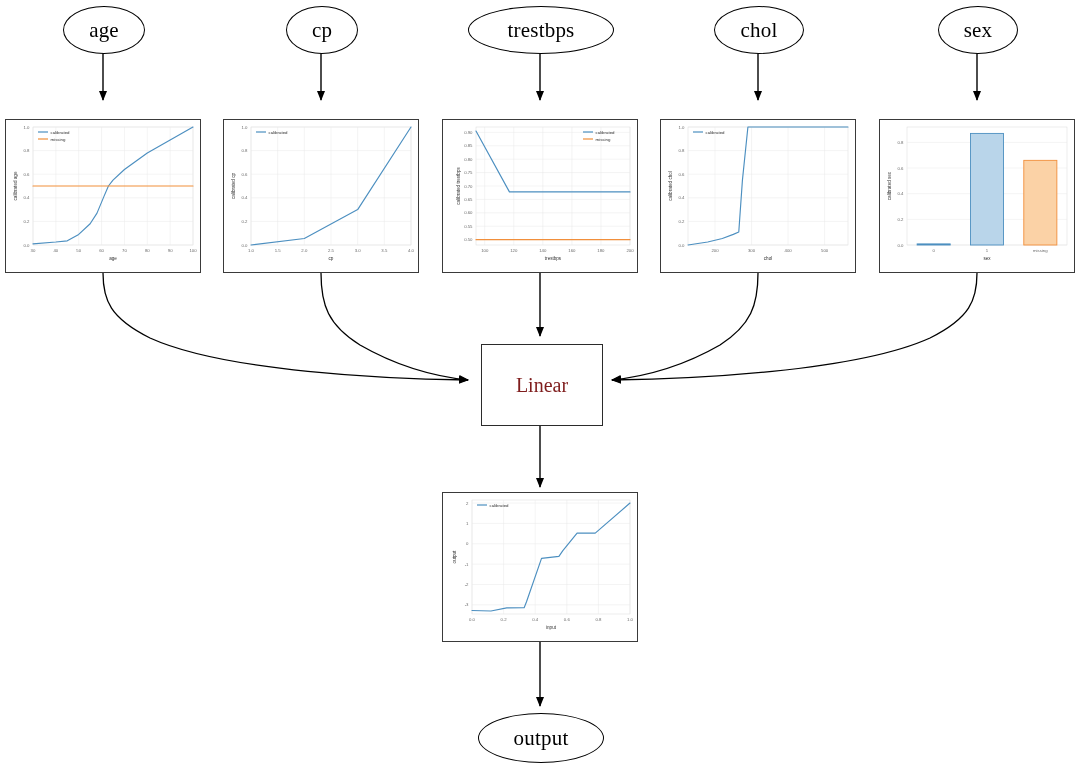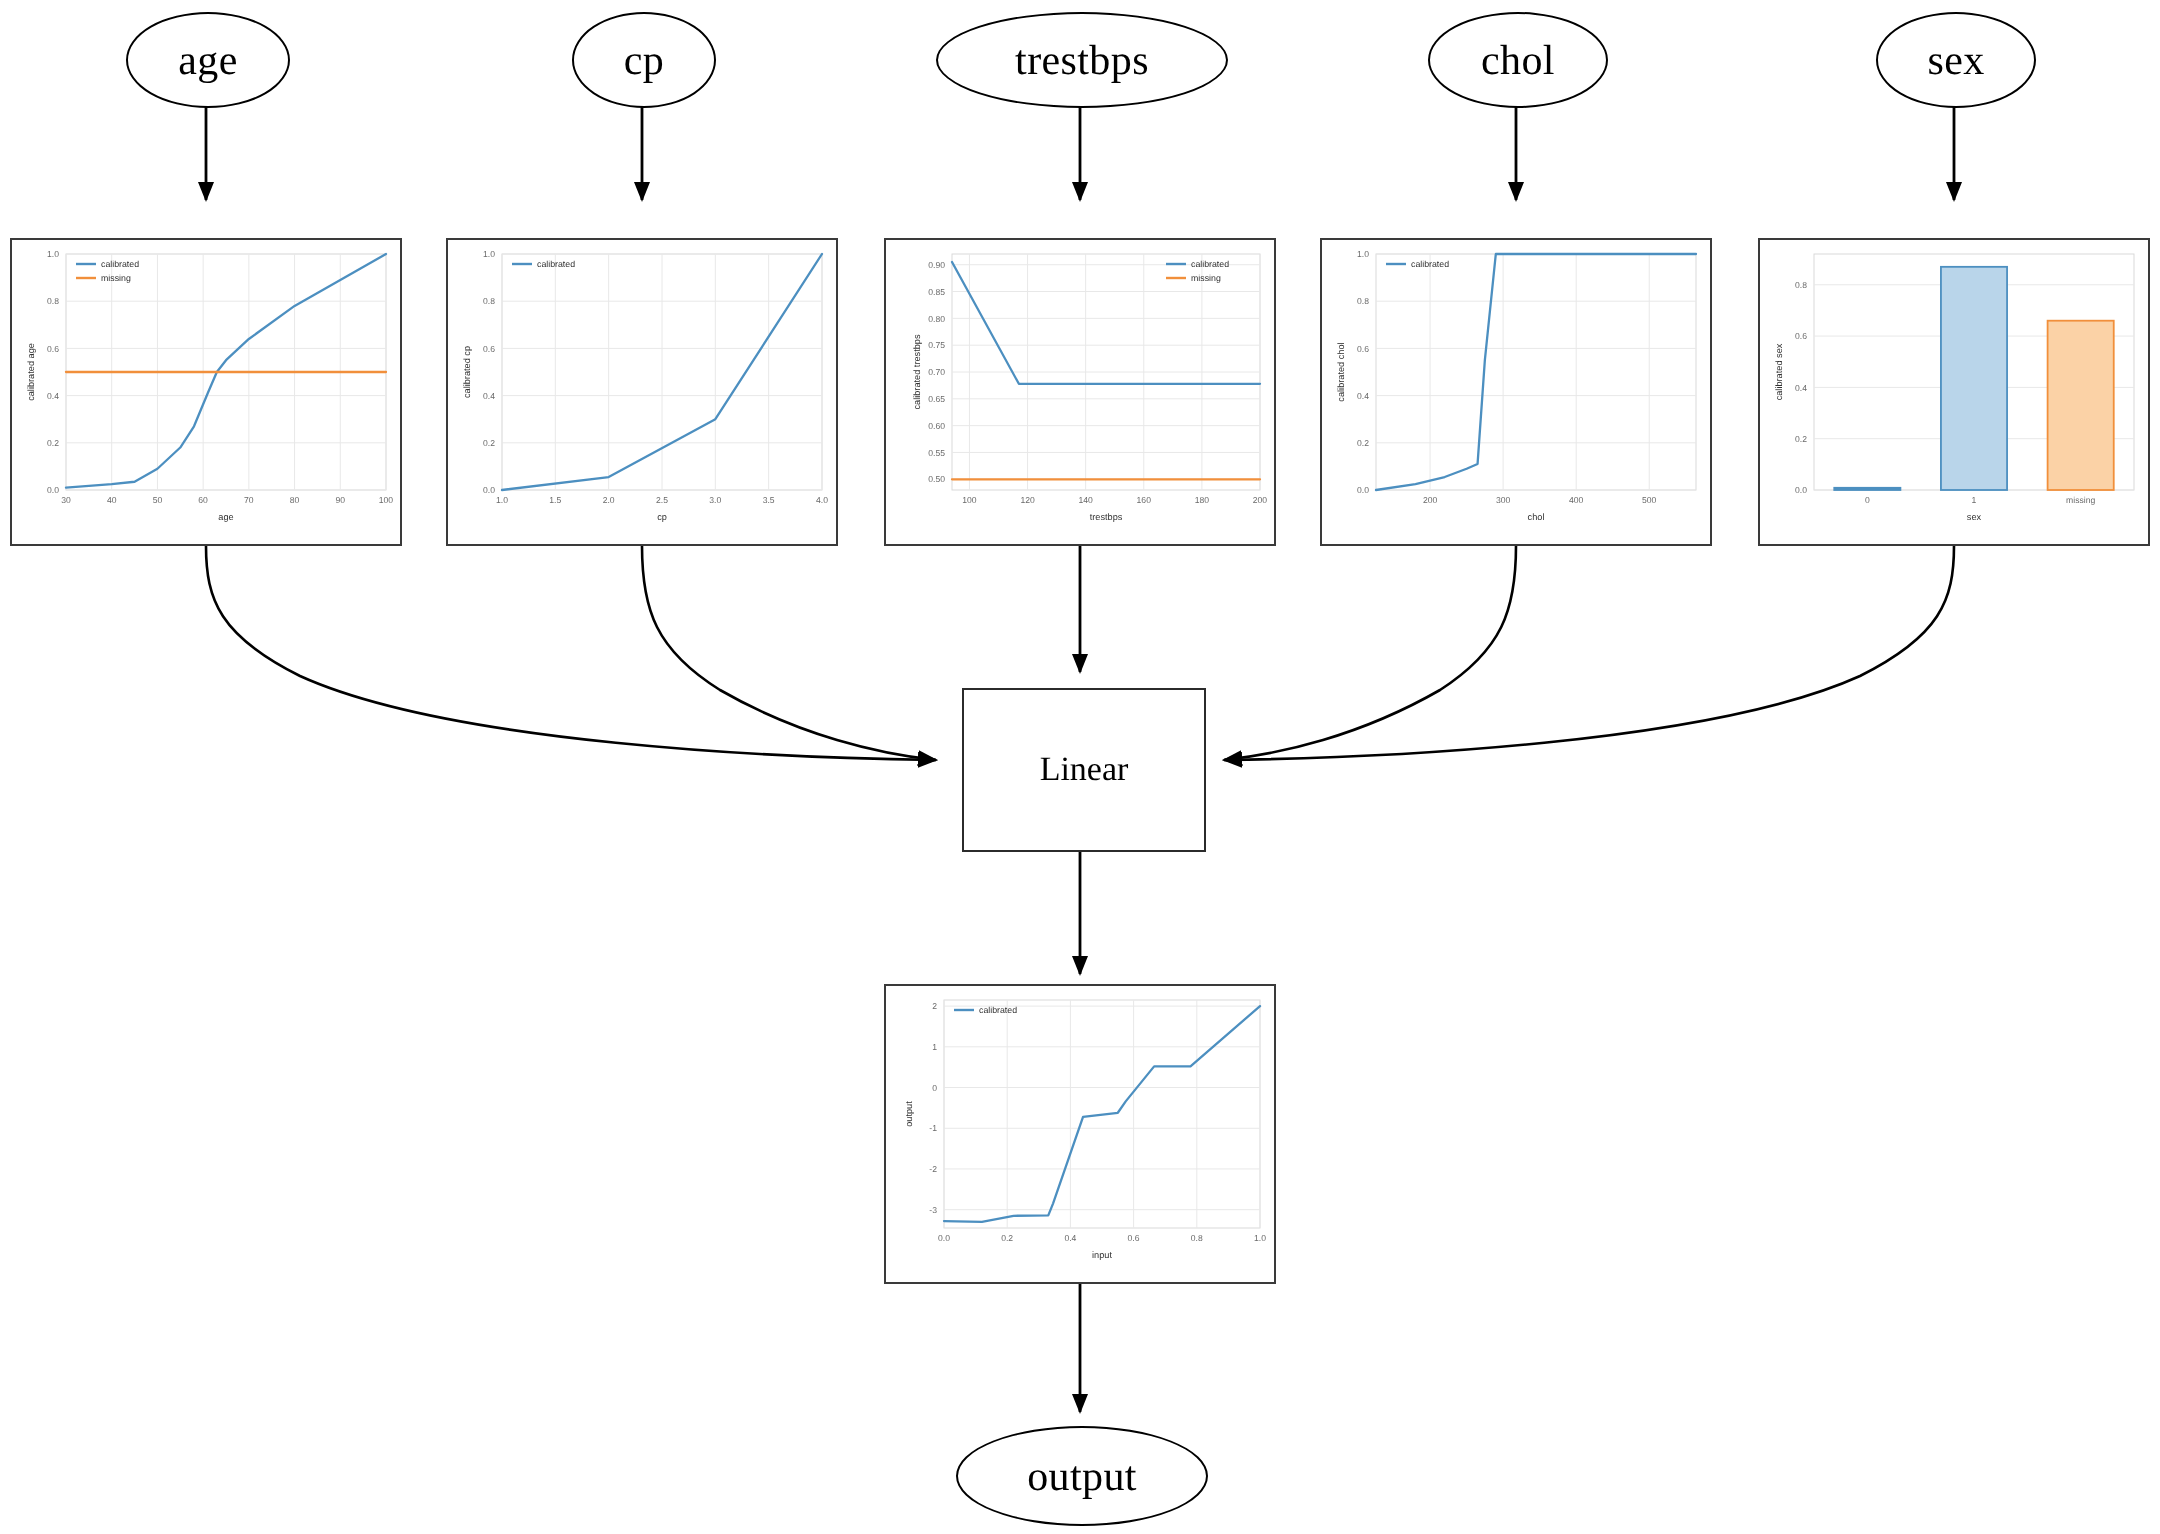--- a/index.html
+++ b/index.html
@@ -8,21 +8,21 @@
   #stage{position:absolute;left:0;top:0;width:1080px;height:767px;}
   svg.edges{position:absolute;left:0;top:0;width:1080px;height:767px;pointer-events:none;}
 
   .node-ellipse{position:absolute;border:1.2px solid #000;border-radius:50%;
       background:#fff;display:flex;align-items:center;justify-content:center;
       font-family:"Liberation Serif",serif;color:#000;}
   .node-ellipse span{font-size:21px;line-height:1;letter-spacing:.2px;}
 
   .node-box{position:absolute;border:1.3px solid #2b2b2b;background:#fff;
       display:flex;align-items:center;justify-content:center;}
-  .node-box span{font-size:17px;font-family:"Liberation Serif",serif;color:#000000;}
+  .node-box span{font-size:20px;font-family:"Liberation Serif",serif;color:#7f1d1d;}
 
   .panel{position:absolute;background:#ffffff;border:1.6px solid #3a3a3a;box-sizing:border-box;}
 </style>
 </head>
 <body>
 
 <div id="stage">
 
   <svg class="edges" viewBox="0 0 1080 767">
     <defs>

